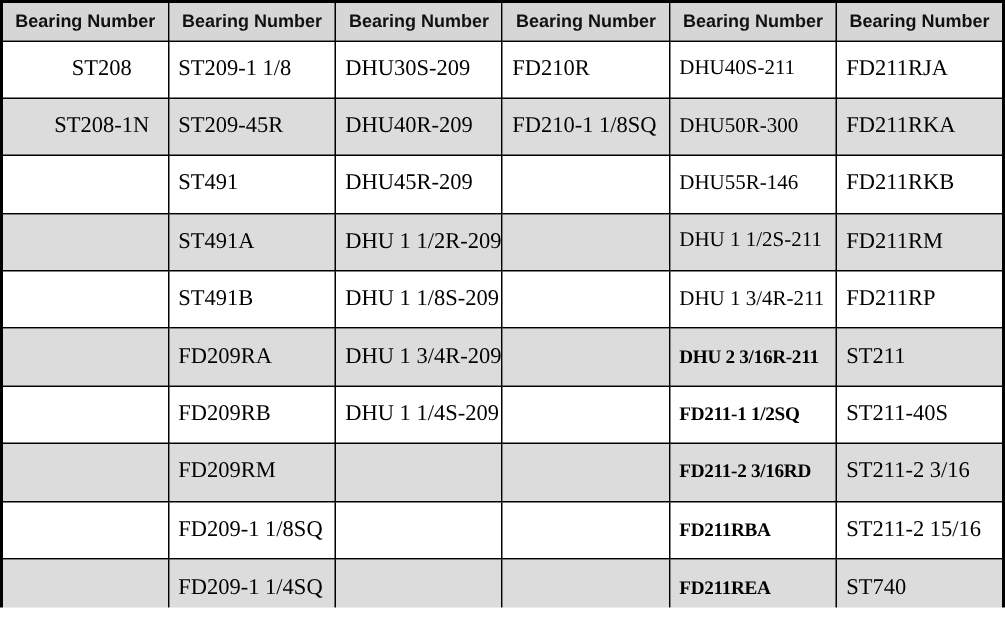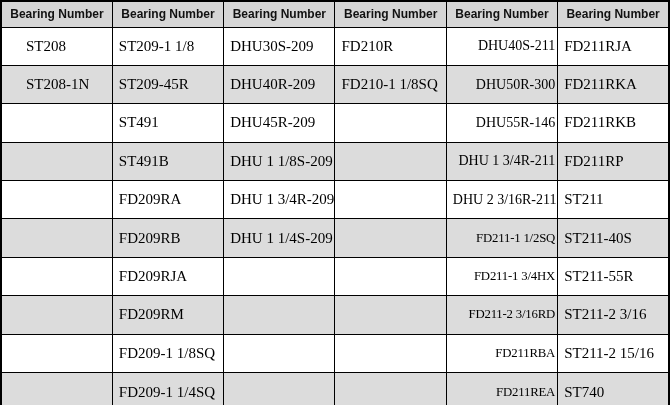--- a/index.html
+++ b/index.html
@@ -45,24 +45,24 @@
     font-family: "Liberation Serif", serif;
     font-size: 15px;
     color: #000000;
     text-align: left;
     padding: 0 2px 0 6px;
   }
   
   tbody tr:nth-child(even) td { background: #dcdcdc; }
   tbody tr:nth-child(odd) td { background: #ffffff; }
   
-  tbody td:nth-child(1) { padding-left: 24px; }
+  tbody td:nth-child(1) { padding-left: 24px; text-align: center; }
   
-  tbody td:nth-child(5) { font-size: 14px; text-align: right; }
-  tbody tr:nth-child(n+6) td:nth-child(5) { font-size: 12.8px; letter-spacing: -0.2px; }
+  tbody td:nth-child(5) { font-size: 14px; }
+  tbody tr:nth-child(n+6) td:nth-child(5) { font-size: 12.8px; letter-spacing: -0.2px; font-weight: bold; }
 </style>
 </head>
 <body>
 
 <div class="page">
   <table class="bearing-table">
     <colgroup>
       <col>
         <col>
         <col>
@@ -100,20 +100,28 @@
       <tr>
         <td></td>
         <td>ST491</td>
         <td>DHU45R-209</td>
         <td></td>
         <td>DHU55R-146</td>
         <td>FD211RKB</td>
       </tr>
       <tr>
         <td></td>
+        <td>ST491A</td>
+        <td>DHU 1 1/2R-209</td>
+        <td></td>
+        <td>DHU 1 1/2S-211</td>
+        <td>FD211RM</td>
+      </tr>
+      <tr>
+        <td></td>
         <td>ST491B</td>
         <td>DHU 1 1/8S-209</td>
         <td></td>
         <td>DHU 1 3/4R-211</td>
         <td>FD211RP</td>
       </tr>
       <tr>
         <td></td>
         <td>FD209RA</td>
         <td>DHU 1 3/4R-209</td>
@@ -121,28 +129,20 @@
         <td>DHU 2 3/16R-211</td>
         <td>ST211</td>
       </tr>
       <tr>
         <td></td>
         <td>FD209RB</td>
         <td>DHU 1 1/4S-209</td>
         <td></td>
         <td>FD211-1 1/2SQ</td>
         <td>ST211-40S</td>
-      </tr>
-      <tr>
-        <td></td>
-        <td>FD209RJA</td>
-        <td></td>
-        <td></td>
-        <td>FD211-1 3/4HX</td>
-        <td>ST211-55R</td>
       </tr>
       <tr>
         <td></td>
         <td>FD209RM</td>
         <td></td>
         <td></td>
         <td>FD211-2 3/16RD</td>
         <td>ST211-2 3/16</td>
       </tr>
       <tr>

